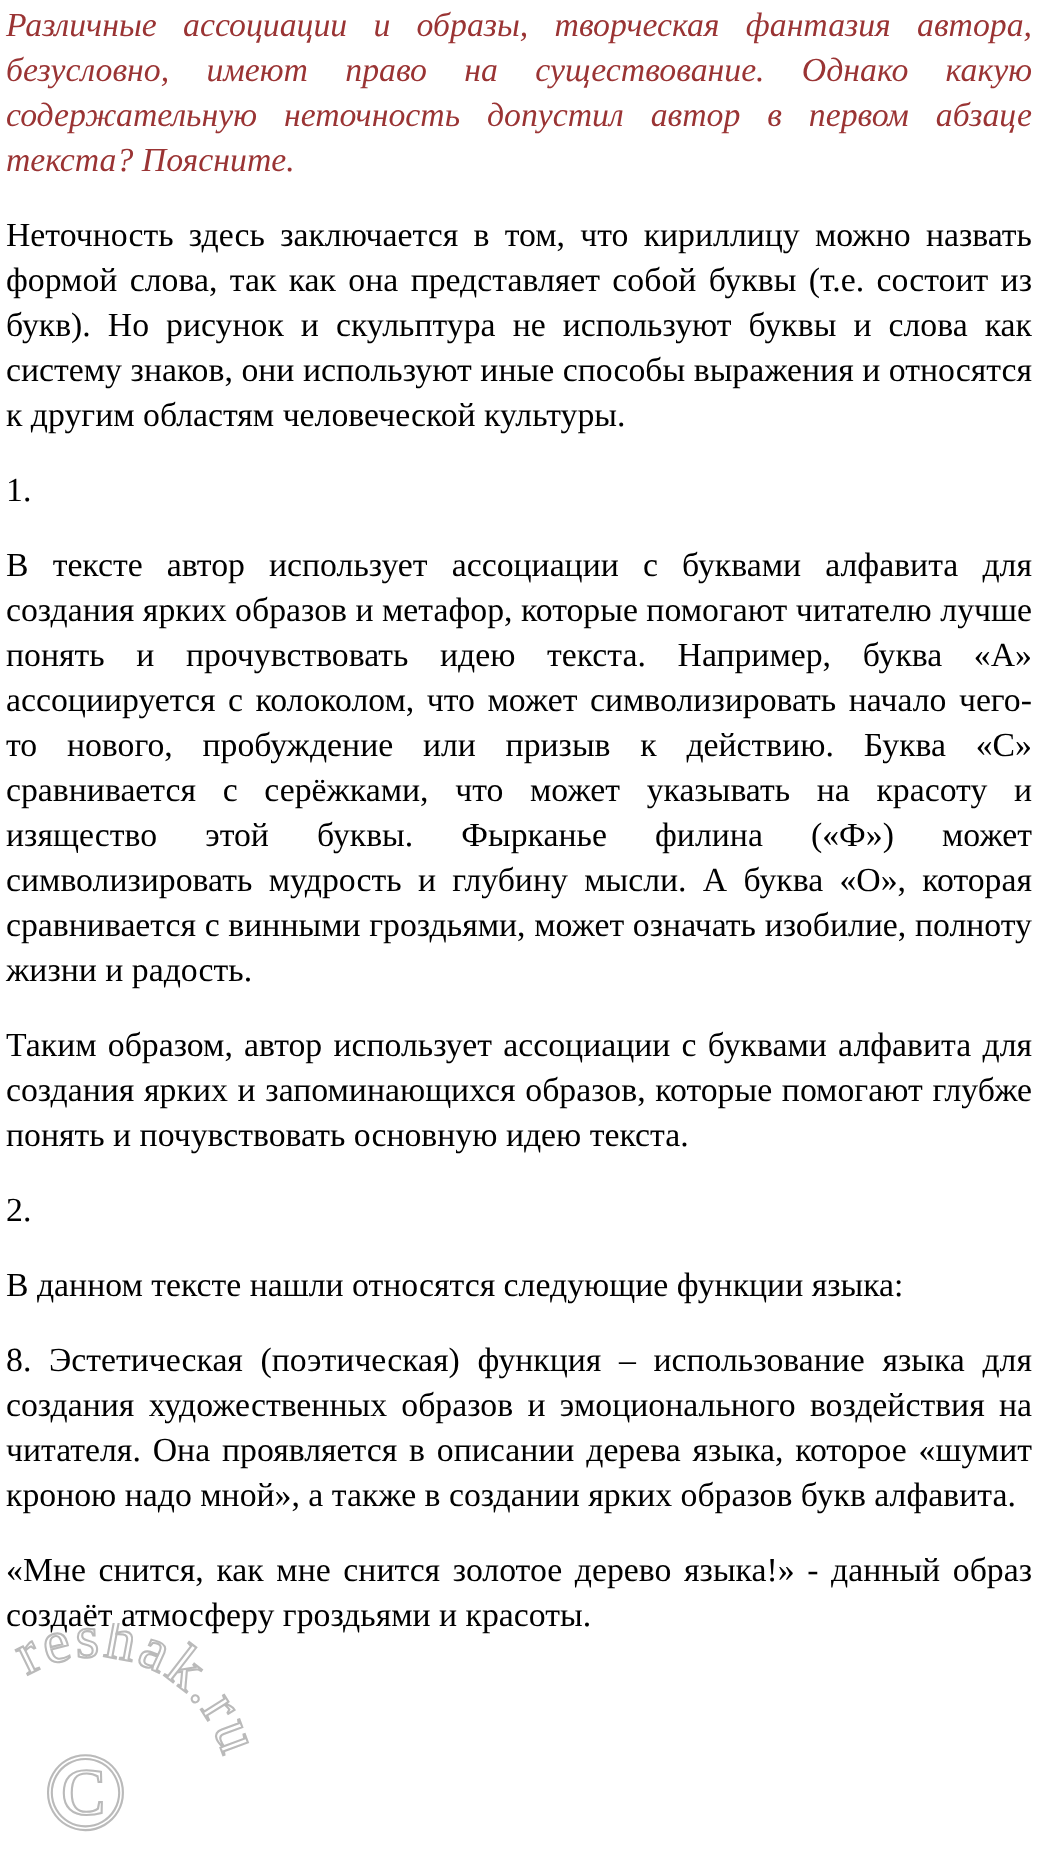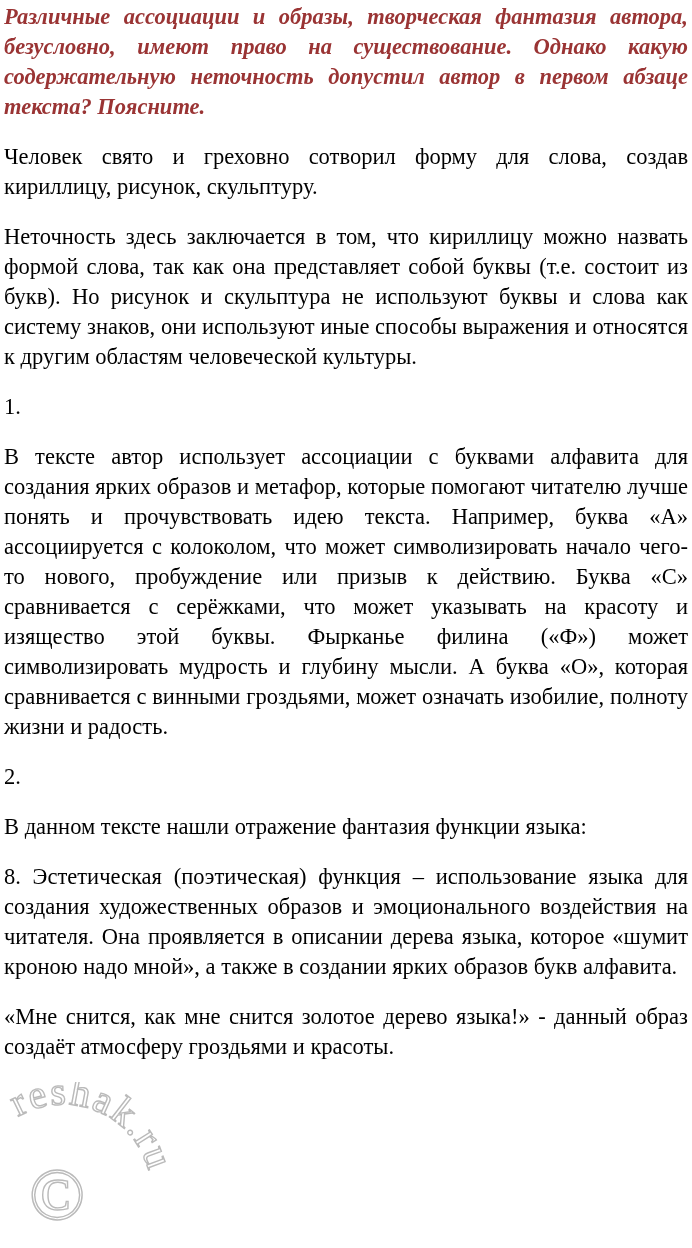--- a/index.html
+++ b/index.html
@@ -21,21 +21,20 @@
     color: var(--body-color, #000000);
     overflow: hidden;
   }
   .page p {
     margin: 0 0 20px 0;
     text-align: justify;
   }
   .page p.question {
     color: var(--q-color, #9a3434);
     font-style: italic;
-    font-weight: bold;
   }
   .watermark {
     position: absolute;
     left: -6px;
     top: 1082px;
     pointer-events: none;
     opacity: 0.9;
   }
   .wm-outline {
     fill: #ffffff;
@@ -44,32 +43,32 @@
     font-family: "Liberation Serif", serif;
   }
 </style>
 </head>
 <body>
 
 <div class="page">
 
   <p class="question">Различные ассоциации и образы, творческая фантазия автора, безусловно, имеют право на существование. Однако какую содержательную неточность допустил автор в первом абзаце текста? Поясните.</p>
 
-  <p>Человек свято и греховно сотворил форму для слова, создав кириллицу, рисунок, скульптуру.</p>
 
   <p>Неточность здесь заключается в том, что кириллицу можно назвать формой слова, так как она представляет собой буквы (т.е. состоит из букв). Но рисунок и скульптура не используют буквы и слова как систему знаков, они используют иные способы выражения и относятся к другим областям человеческой культуры.</p>
 
   <p>1.</p>
 
   <p>В тексте автор использует ассоциации с буквами алфавита для создания ярких образов и метафор, которые помогают читателю лучше понять и прочувствовать идею текста. Например, буква «А» ассоциируется с колоколом, что может символизировать начало чего-то нового, пробуждение или призыв к действию. Буква «С» сравнивается с серёжками, что может указывать на красоту и изящество этой буквы. Фырканье филина («Ф») может символизировать мудрость и глубину мысли. А буква «О», которая сравнивается с винными гроздьями, может означать изобилие, полноту жизни и радость.</p>
 
+  <p>Таким образом, автор использует ассоциации с буквами алфавита для создания ярких и запоминающихся образов, которые помогают глубже понять и почувствовать основную идею текста.</p>
 
   <p>2.</p>
 
-  <p>В данном тексте нашли отражение фантазия функции языка:</p>
+  <p>В данном тексте нашли относятся следующие функции языка:</p>
 
   <p>8. Эстетическая (поэтическая) функция – использование языка для создания художественных образов и эмоционального воздействия на читателя. Она проявляется в описании дерева языка, которое «шумит кроною надо мной», а также в создании ярких образов букв алфавита.</p>
 
 
   <p>«Мне снится, как мне снится золотое дерево языка!» - данный образ создаёт атмосферу гроздьями и красоты.</p>
 
   <svg class="watermark" width="210" height="166" viewBox="0 0 210 166" xmlns="http://www.w3.org/2000/svg">
     <defs>
       <path id="wm-arc" d="M 24,35 A 88,88 0 0 1 151,143" fill="none"></path>
     </defs>

